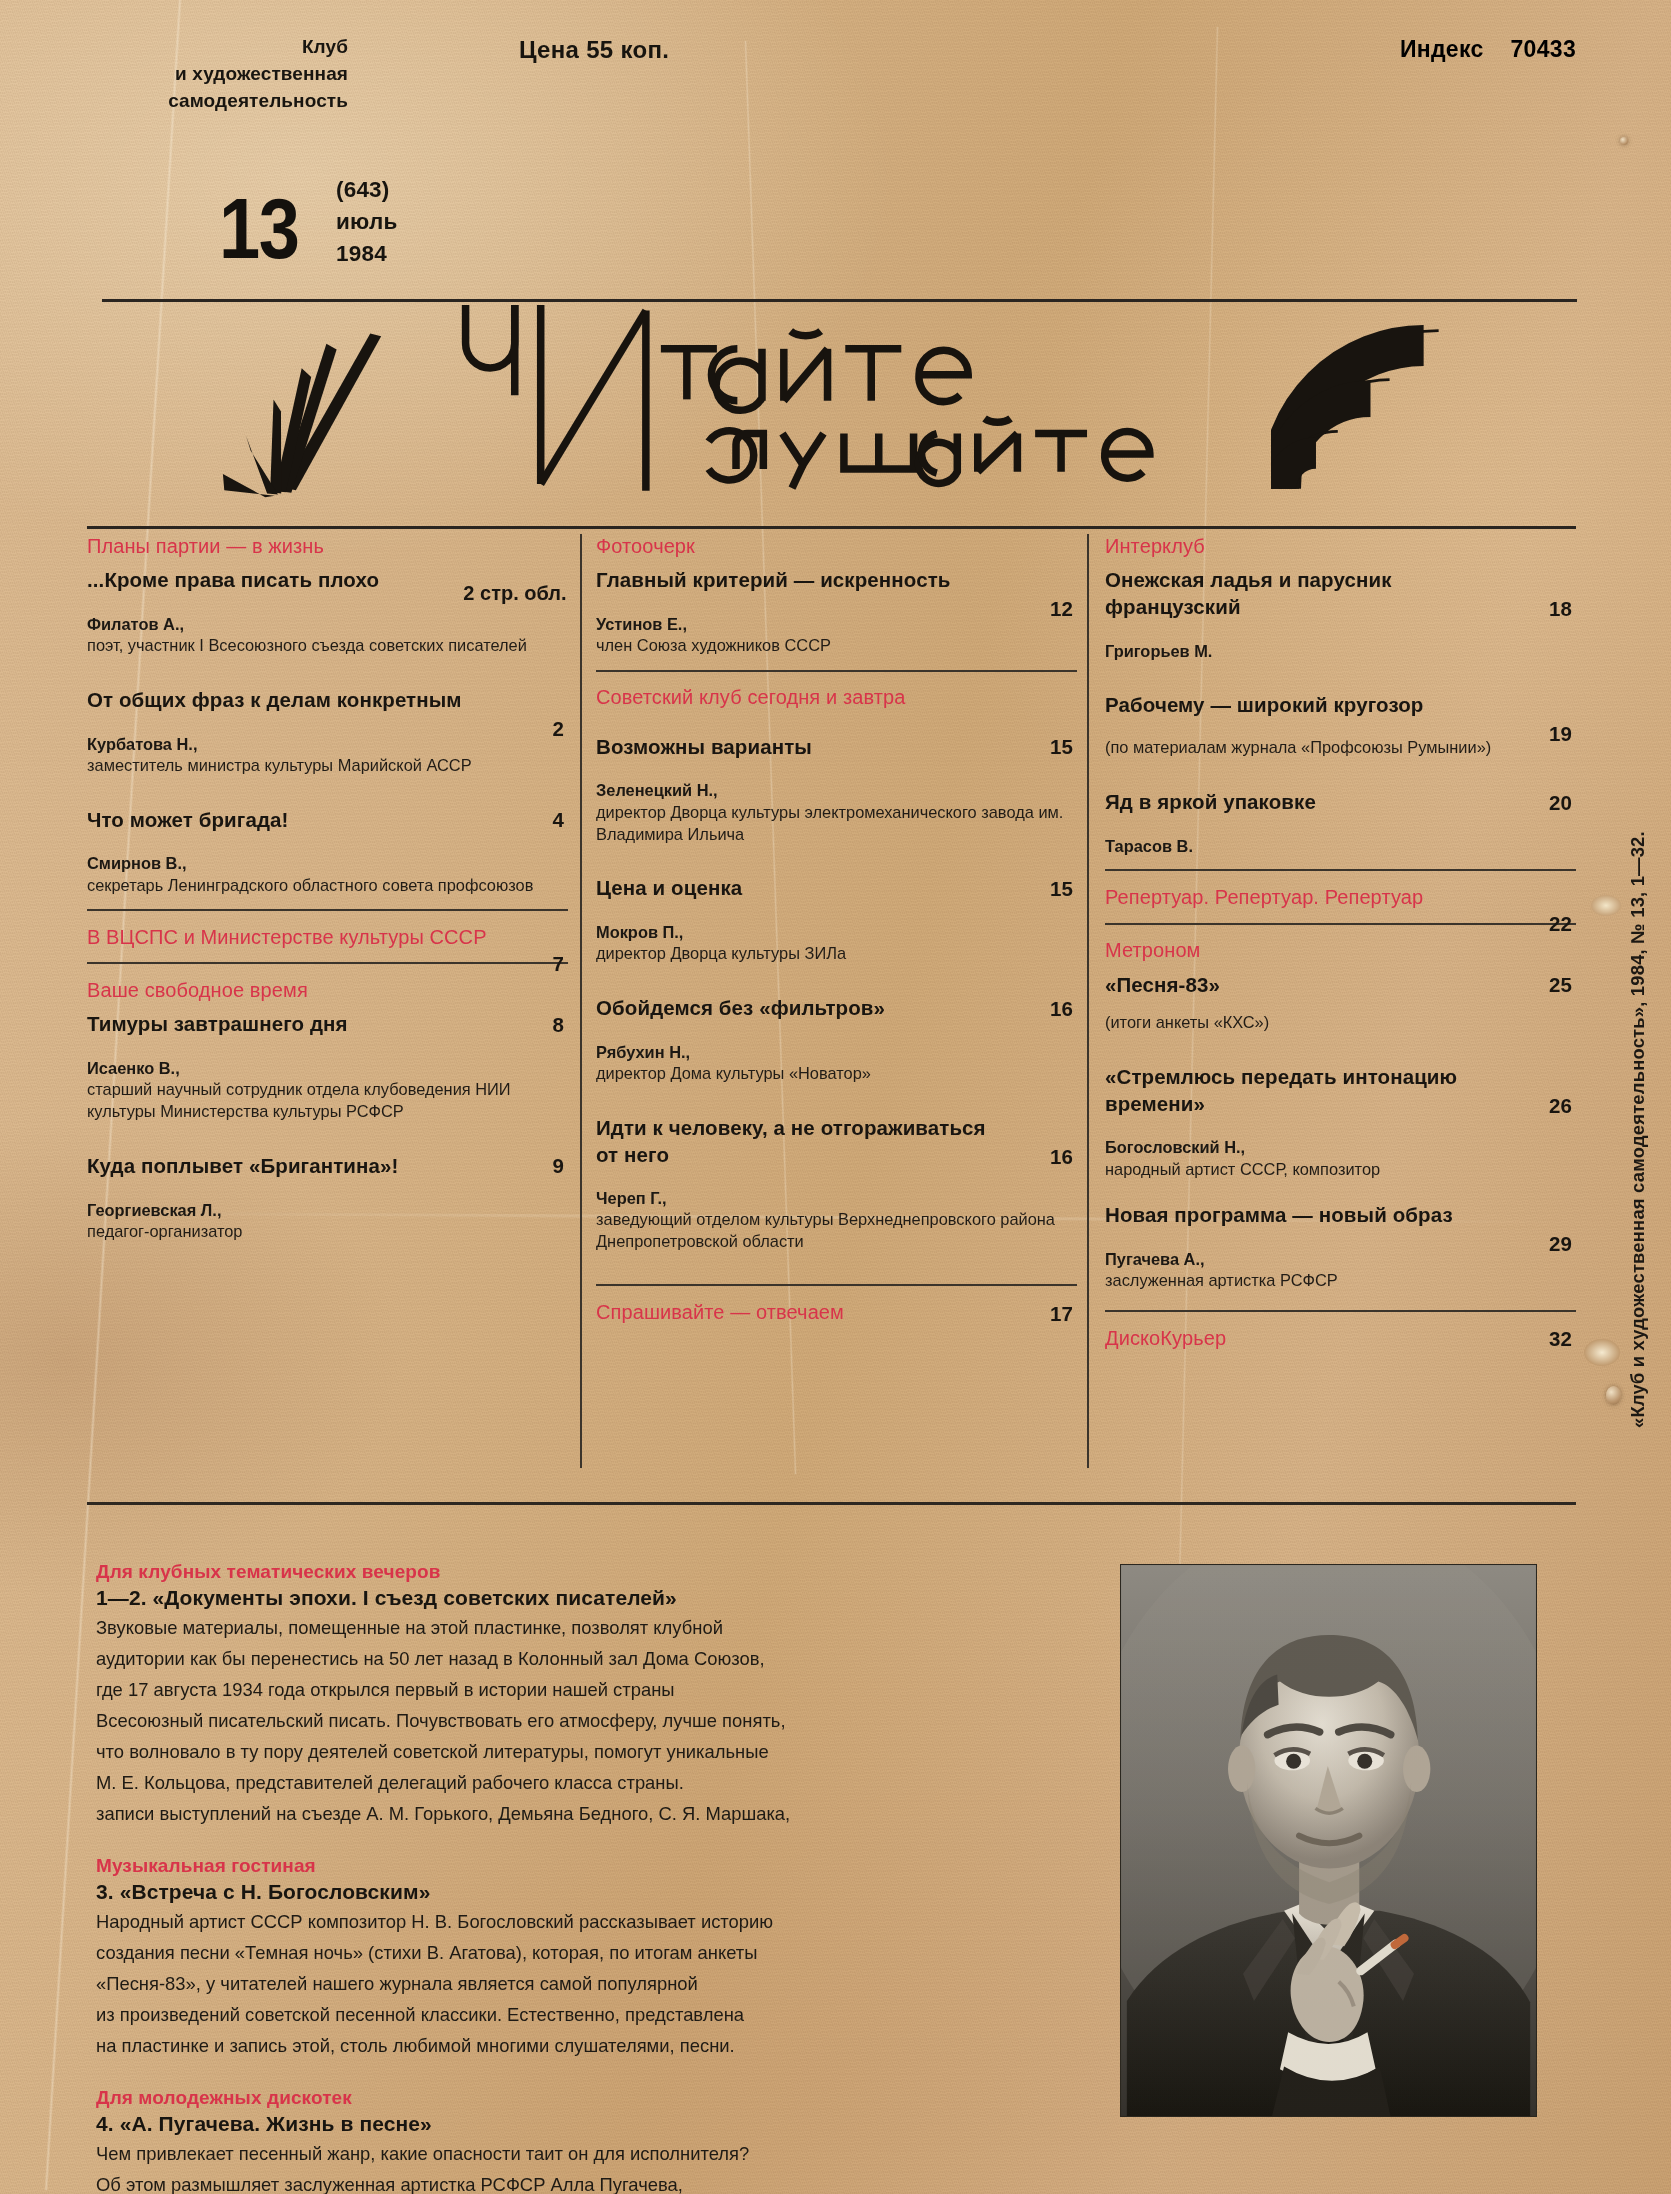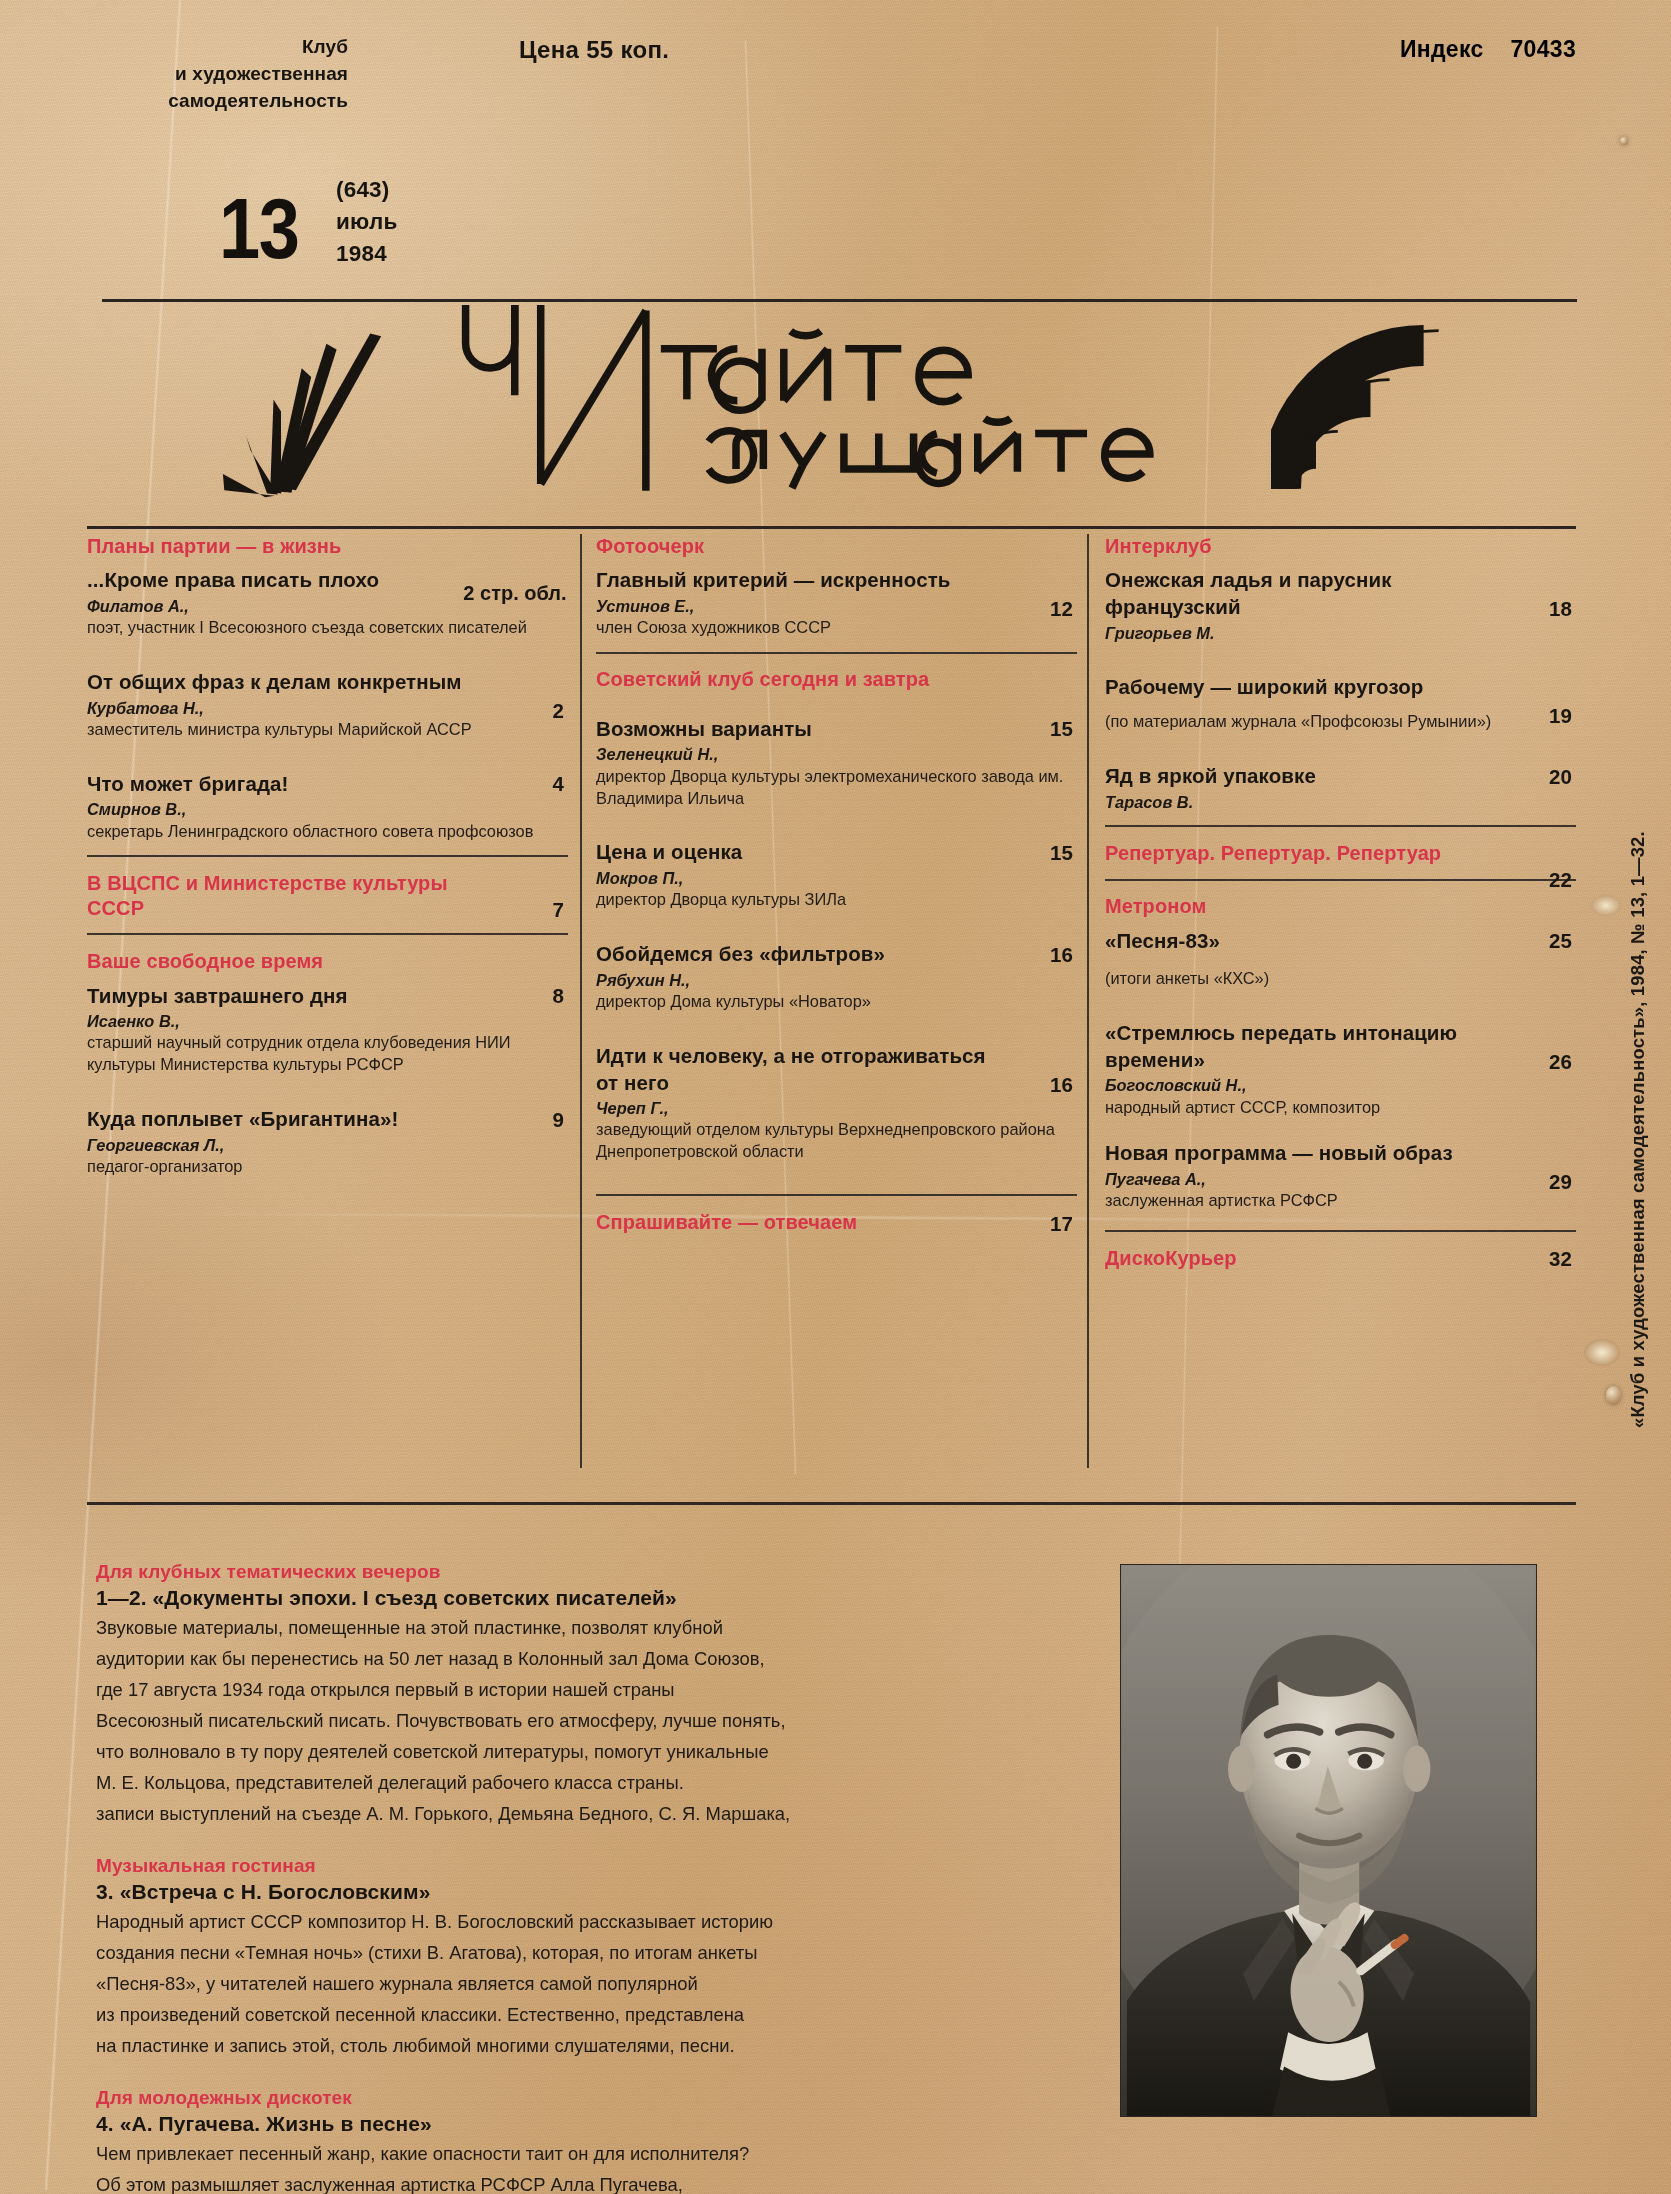--- a/index.html
+++ b/index.html
@@ -58,26 +58,26 @@
   .word{position:absolute;left:236px;top:-8.2px;width:881px;height:219px;}
 
   
   .toc{position:absolute;left:87px;top:534px;width:1489px;height:949px;}
   .col{position:absolute;top:0;height:949px;}
   .c1{left:0;width:481px;}
   .c2{left:509px;width:481px;}
   .c3{left:1018px;width:471px;}
   .vdiv{position:absolute;top:0;width:2px;height:934px;background:#3b342b;}
 
-  .sect{color:#d8344a;font-weight:bold;font-size:20px;line-height:1.26;letter-spacing:0.1px;margin:0 0 8.2px 0;}
+  .sect{color:#d8344a;font-weight:normal;font-size:20px;line-height:1.26;letter-spacing:0.1px;margin:0 0 8.2px 0;}
   .entry{margin:0 0 6.8px 0;position:relative;}
   .etitle{font-weight:bold;font-size:20.5px;line-height:1.30;letter-spacing:0.1px;color:#191510;padding-right:82px;}
   .epage{position:absolute;right:4.1px;font-weight:bold;font-size:20.5px;color:#191510;}
   .epage.wide{font-size:20px;right:1.4px;}
-  .eauthor{font-weight:bold;font-size:16.4px;line-height:1.36;color:#1c1813;margin-top:1px;font-style:italic;}
+  .eauthor{font-weight:bold;font-size:16.4px;line-height:1.36;color:#1c1813;margin-top:19px;}
   .erole{font-size:16.4px;line-height:1.34;color:#211c16;}
   .gap{height:23px;}
   .gap-s{height:15px;}
   .hr{height:2px;background:#3b342b;margin:12.3px 0 13.7px 0;}
 
   
   .redrow{position:relative;margin:0 0 4.1px 0;}
   .redrow .sect{padding-right:75px;margin-bottom:0;}
 
   

